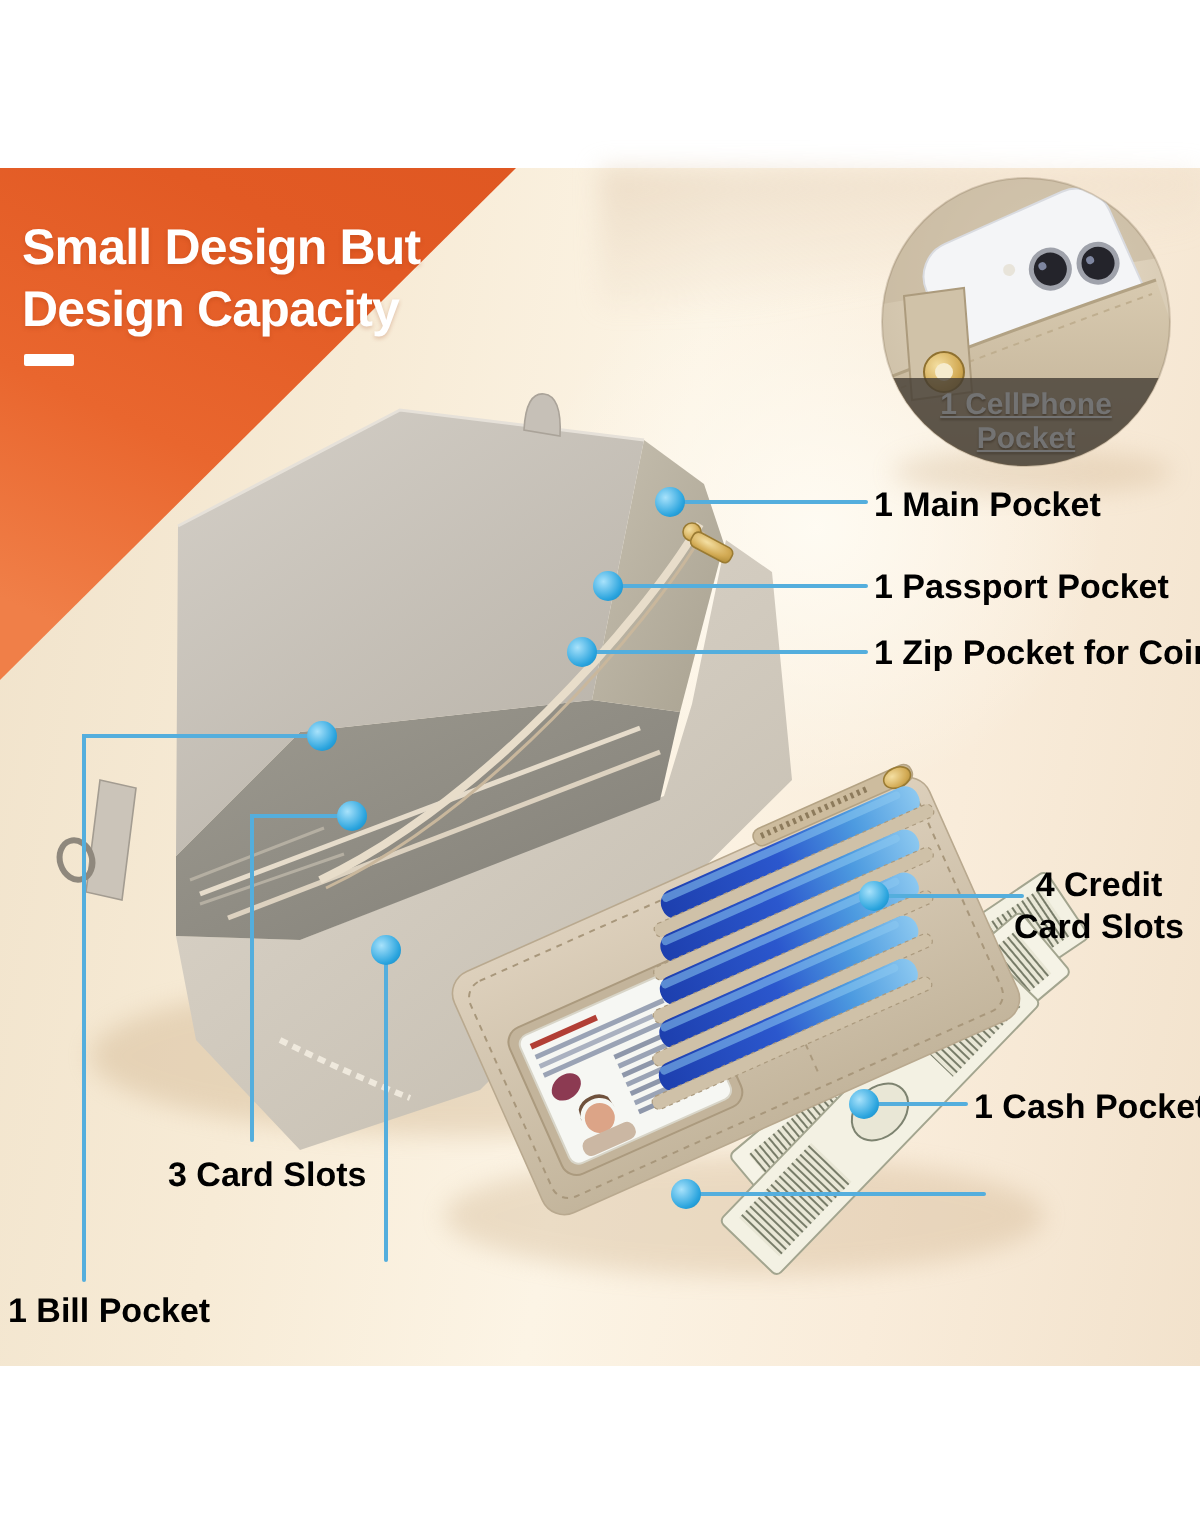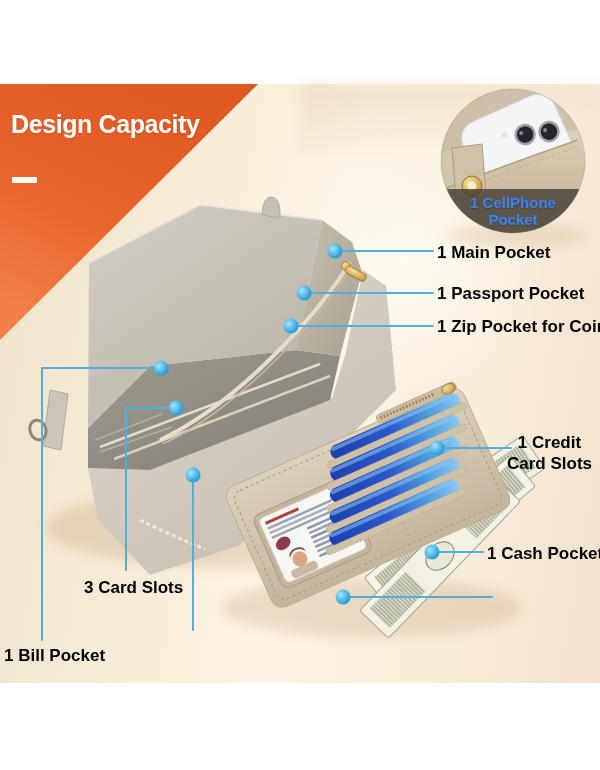--- a/index.html
+++ b/index.html
@@ -15,32 +15,33 @@
   .banner{position:absolute;left:0;top:84px;width:600px;height:258px;
           clip-path:polygon(0 0,258px 0,0 256px);
           background:linear-gradient(205deg,#db5420 5%,#e25a24 45%,#e9662e 70%,#f07f48 92%);}
   .heading{position:absolute;left:11px;top:109px;color:#ffffff;font-weight:bold;
            font-size:25px;line-height:31px;letter-spacing:-0.4px;text-shadow:0 1px 2px rgba(150,50,10,.25);}
   .heading-dash{position:absolute;left:12px;top:177px;width:25px;height:6px;background:#ffffff;border-radius:1px;}
   svg.art{position:absolute;left:0;top:0;width:600px;height:770px;}
   .label{position:absolute;color:#000000;font-size:17px;font-weight:bold;line-height:21px;white-space:nowrap;}
   .label-center{text-align:center;white-space:normal;}
   .inset-caption{position:absolute;left:441px;top:194px;width:144px;text-align:center;
-                 color:#3b82f6;font-size:15px;font-weight:bold;line-height:17px;
-                 text-shadow:0 1px 1px rgba(40,30,20,.4);}
+                 color:#737373;font-size:15px;font-weight:bold;line-height:17px;
+                 text-shadow:0 1px 1px rgba(40,30,20,.4);text-decoration:underline;}
 </style>
 </head>
 <body>
 
 <div class="canvas">
 
   <div class="photo"></div>
   <div class="photo-band"></div>
   <div class="banner"></div>
   <div class="heading">
+    <div>Small Design But</div>
     <div>Design Capacity</div>
   </div>
   <div class="heading-dash"></div>
 
   <svg class="art" viewBox="0 0 600 770">
     <defs>
       <linearGradient id="gradFlap" x1="0" y1="0" x2="0.7" y2="1">
         <stop offset="0" stop-color="#d4cfc7"></stop>
           <stop offset="1" stop-color="#b9b3a9"></stop>
       </linearGradient>
@@ -254,20 +255,20 @@
 
   <div class="inset-caption">
     <div>1 CellPhone</div>
     <div>Pocket</div>
   </div>
 
   <div class="label" style="left:437px;top:242px;">1 Main Pocket</div>
   <div class="label" style="left:437px;top:283px;text-align:center;">1 Passport Pocket</div>
   <div class="label" style="left:437px;top:316px;">1 Zip Pocket for Coin</div>
   <div class="label label-center" style="left:502px;top:432px;width:95px;">
-    <div>1 Credit</div>
+    <div>4 Credit</div>
     <div>Card Slots</div>
   </div>
   <div class="label" style="left:487px;top:543px;">1 Cash Pocket</div>
   <div class="label" style="left:84px;top:577px;">3 Card Slots</div>
   <div class="label" style="left:4px;top:645px;">1 Bill Pocket</div>
 
 </div>
 
 </body></html>

